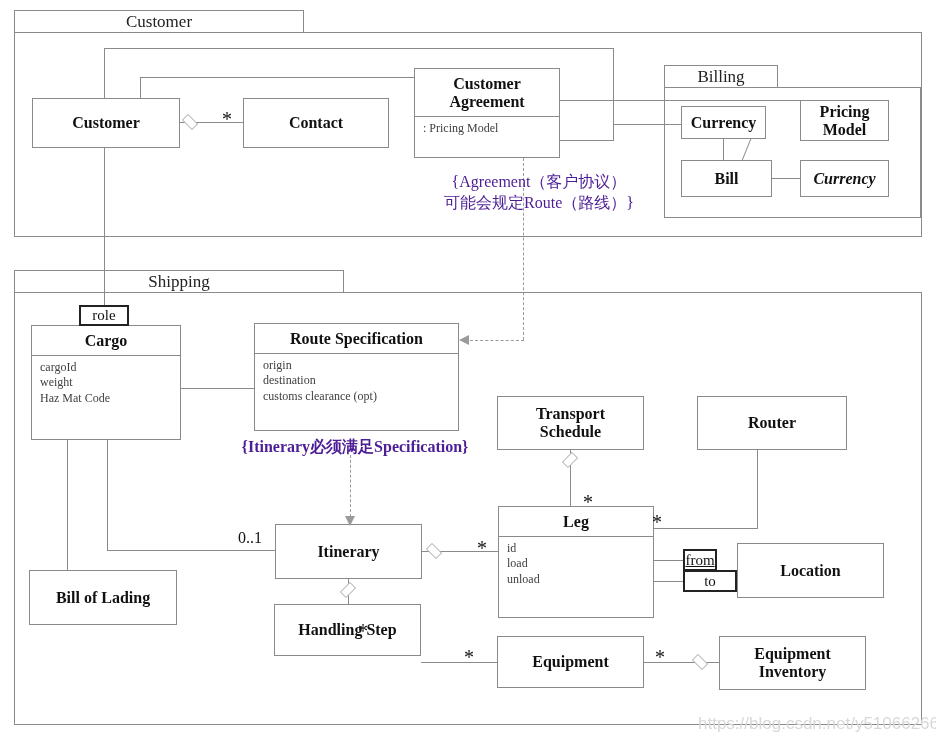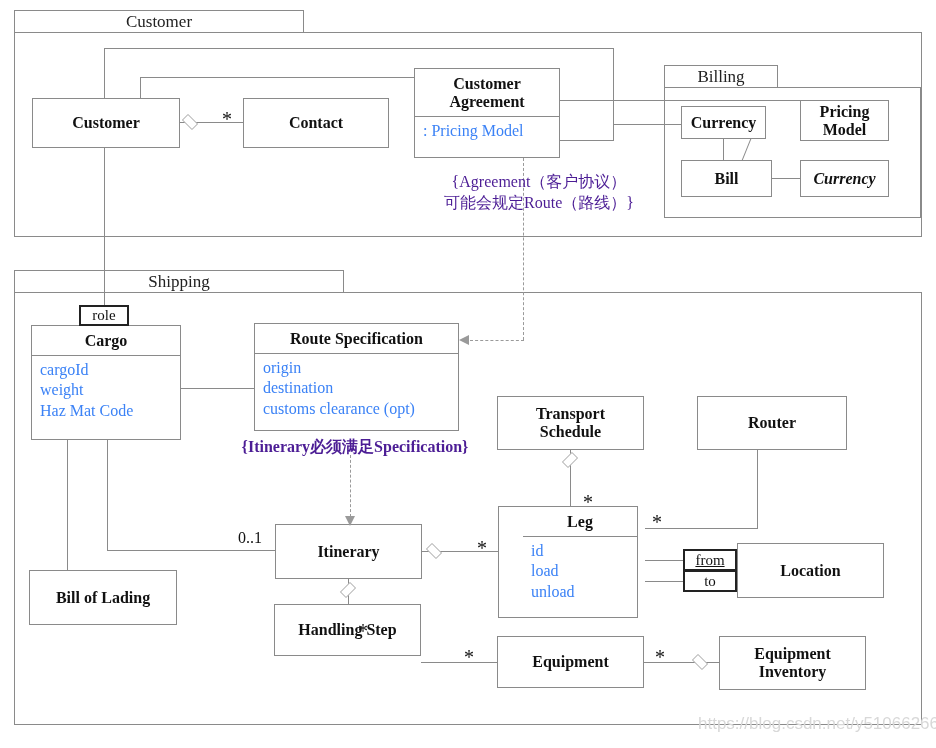--- a/index.html
+++ b/index.html
@@ -56,23 +56,23 @@
     white-space: pre-line;
   }
   .cls.compart .name {
     height: auto;
     display: block;
     padding: 6px 4px 5px 4px;
   }
   .cls .attrs {
     border-top: 1px solid #8a8a8a;
     padding: 4px 8px 5px 8px;
-    font-size: 16px;
+    font-size: 12px;
     line-height: 1.28;
-    color: #3b82f6;
+    color: #404040;
     white-space: pre-line;
     text-align: left;
   }
   
   .ln {
     position: absolute;
     background: #8a8a8a;
     z-index: 2;
   }
   .lnh { height: 1px; }
@@ -308,28 +308,28 @@
 
   <div class="cls" style="left:697px; top:396px; width:150px; height:54px;">
     <div class="name">Router</div>
   </div>
 
   <div class="cls" style="left:497px; top:396px; width:147px; height:54px;">
     <div class="name">Transport
 Schedule</div>
   </div>
 
-  <div class="cls compart" style="left:498px; top:506px; width:140px; height:112px;padding-left:24px;">
+  <div class="cls compart" style="left:498px; top:506px; width:156px; height:112px;">
     <div class="name">Leg</div>
     <div class="attrs">id
 load
 unload</div>
   </div>
 
-  <div class="lbl-box" style="left:683px; top:549px; width:54px; height:22px;text-decoration:underline;">
+  <div class="lbl-box" style="left:683px; top:549px; width:34px; height:22px;text-decoration:underline;">
     <span>from</span>
   </div>
   <div class="lbl-box" style="left:683px; top:570px; width:54px; height:22px;">
     <span>to</span>
   </div>
 
   <div class="cls" style="left:737px; top:543px; width:147px; height:55px;">
     <div class="name">Location</div>
   </div>
 

